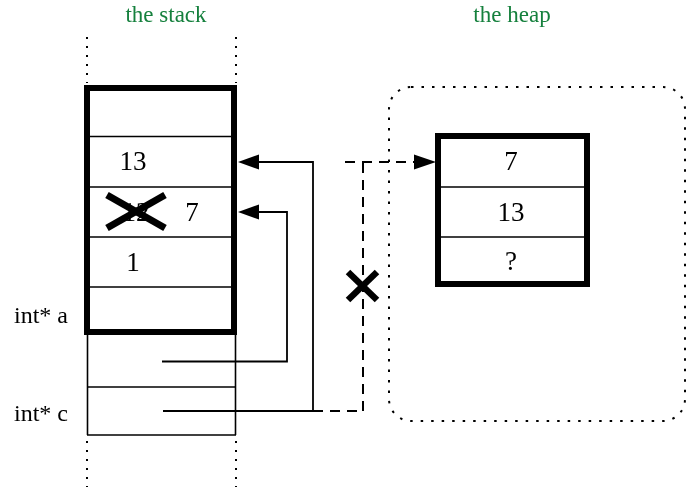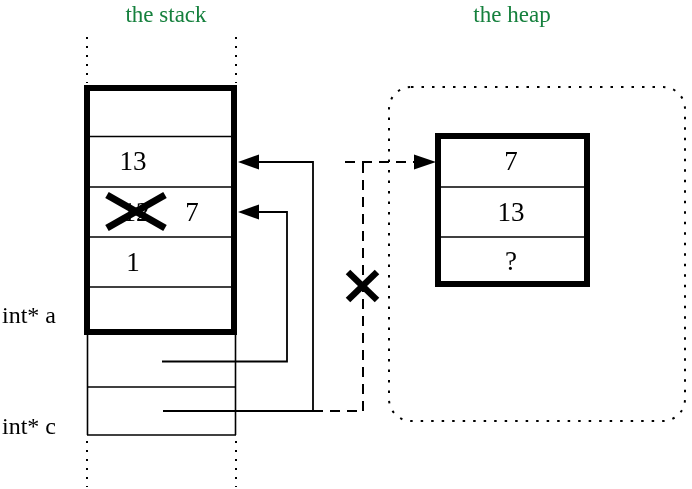--- a/index.html
+++ b/index.html
@@ -20,21 +20,21 @@
   .stack-num{
     position:absolute;left:100px;width:66px;height:50px;line-height:50px;
     text-align:center;font-size:27px;
   }
   .heap-num{
     position:absolute;left:441px;width:140px;height:50px;line-height:50px;
     text-align:center;font-size:27px;
   }
   .ptr-label{
     position:absolute;left:2px;width:78px;height:28px;line-height:28px;
-    font-size:24px;text-align:left;
+    font-size:24px;text-align:center;
   }
   .old-val{
     position:absolute;left:116px;top:187px;width:40px;height:50px;line-height:50px;
     text-align:center;font-size:27px;
   }
   .new-val{
     position:absolute;left:177px;top:187px;width:30px;height:50px;line-height:50px;
     text-align:center;font-size:27px;
   }
   svg.overlay{
@@ -49,21 +49,21 @@
 
   <div class="title" id="stack-title">the stack</div>
   <div class="title" id="heap-title">the heap</div>
 
   <div class="stack-num" style="top:136px">13</div>
   <div class="old-val">12</div>
   <div class="new-val">7</div>
   <div class="stack-num" style="top:237px">1</div>
 
   <div class="ptr-label" style="top:301px">int* a</div>
-  <div class="ptr-label" style="top:412px">int* c</div>
+  <div class="ptr-label" style="top:399px">int* c</div>
 
   <div class="heap-num" style="top:136px">7</div>
   <div class="heap-num" style="top:187px">13</div>
   <div class="heap-num" style="top:236px">?</div>
 
   <svg class="overlay" width="692" height="489" viewBox="0 0 692 489">
 
     <g stroke="#000" stroke-width="2" stroke-dasharray="2 7" fill="none">
       <path d="M87 37 V83"></path>
       <path d="M236 37 V83"></path>

